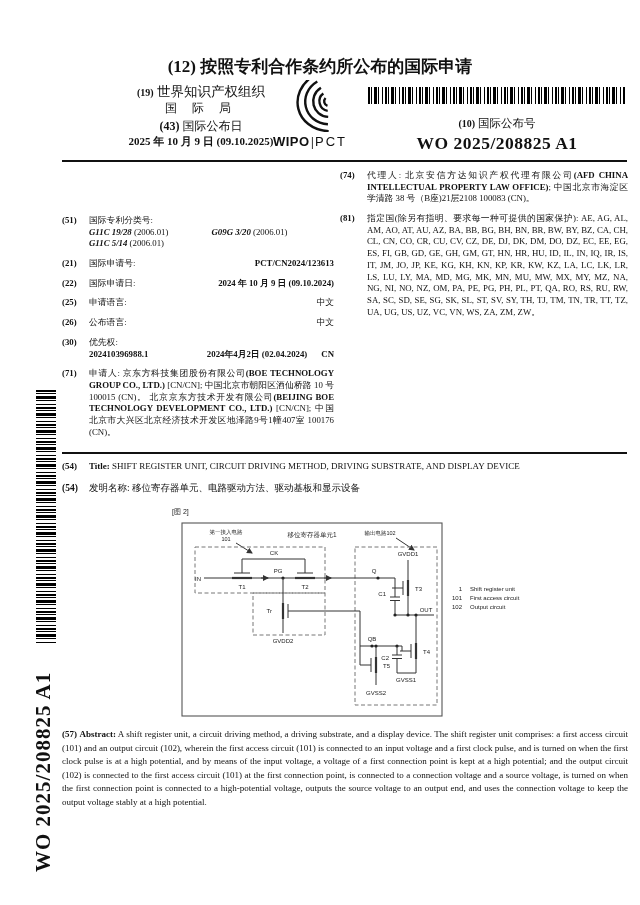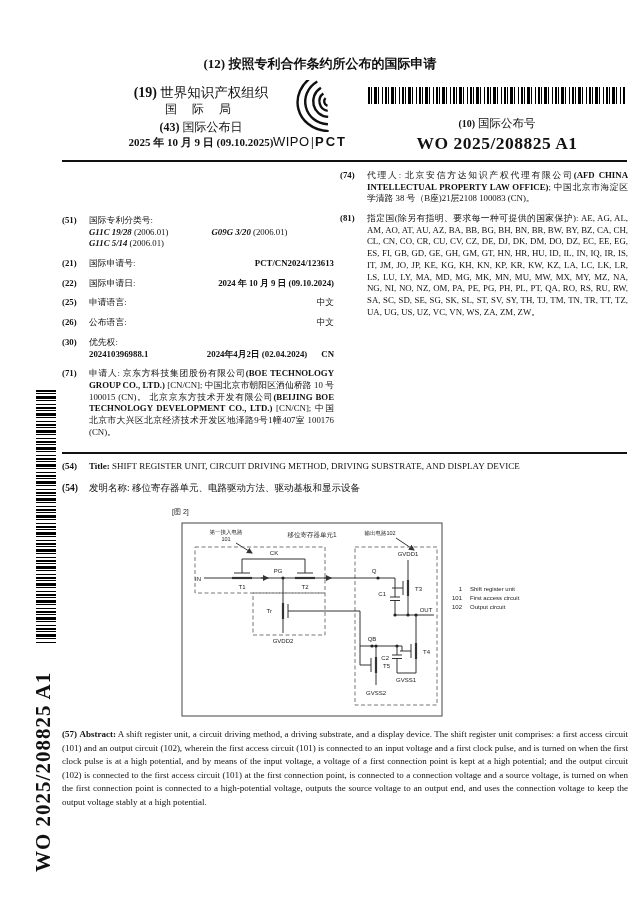--- a/index.html
+++ b/index.html
@@ -2,34 +2,34 @@
 <html><head>
 <meta charset="utf-8">
 <style>
   html,body{margin:0;padding:0;background:#e9e9e9;}
   .page{position:relative;width:640px;height:905px;background:#ffffff;
         font-family:"Liberation Serif",serif;color:#111;overflow:hidden;}
   .b{font-weight:bold;}
   .bi{font-weight:bold;font-style:italic;}
   
   .line12{position:absolute;top:55px;left:0;width:640px;text-align:center;
-          font-size:13px;font-weight:bold;}
+          font-size:17px;font-weight:bold;}
   .org-block{position:absolute;top:84px;left:95px;width:212px;text-align:center;line-height:1.25;}
   .org-line1{font-size:13.5px;}
-  .org-line1 .tagsmall{font-size:14px;font-weight:bold;}
+  .org-line1 .tagsmall{font-size:10px;font-weight:bold;}
   .org-line2{font-size:12px;letter-spacing:6px;}
   .org-line3{font-size:12px;margin-top:3px;}
   .org-line3 .tagsmall{font-size:12px;font-weight:bold;}
   .org-line4{font-size:11px;font-weight:bold;margin-top:1px;}
   .logo-block{position:absolute;top:80px;left:266px;width:88px;text-align:center;}
   .logo-arcs{display:block;margin:0 auto;}
   .logo-text{margin-top:2px;font-family:"Liberation Sans",sans-serif;font-size:13px;}
-  .logo-text .wipo{font-weight:normal;letter-spacing:0.5px;}
+  .logo-text .wipo{font-weight:bold;letter-spacing:0.5px;}
   .logo-text .sep{font-weight:300;color:#444;padding:0 1px;}
-  .logo-text .pct{letter-spacing:2px;font-weight:700;text-align:right;}
+  .logo-text .pct{letter-spacing:2px;font-weight:400;text-align:right;}
   .hdr-right{position:absolute;top:87px;left:368px;width:258px;text-align:center;}
   .barcode-top{width:258px;height:17px;
     background:repeating-linear-gradient(90deg,#000 0 2px,#fff 2px 3px,#000 3px 4px,#fff 4px 6px,#000 6px 9px,#fff 9px 10px,#000 10px 11px,#fff 11px 14px,#000 14px 15px,#fff 15px 17px);}
   .pubno-label{margin-top:12px;font-size:11.5px;}
   .pubno-label .tagsmall{font-size:10px;font-weight:bold;}
   .pubno-value{margin-top:2px;font-size:17.5px;font-weight:bold;letter-spacing:0.5px;}
   .rule1{position:absolute;top:160px;left:62px;width:565px;height:2px;background:#111;}
   .rule2{position:absolute;top:452px;left:62px;width:565px;height:1.5px;background:#111;}
   
   .col-left{position:absolute;top:170px;left:62px;width:272px;margin-top:45px;}

